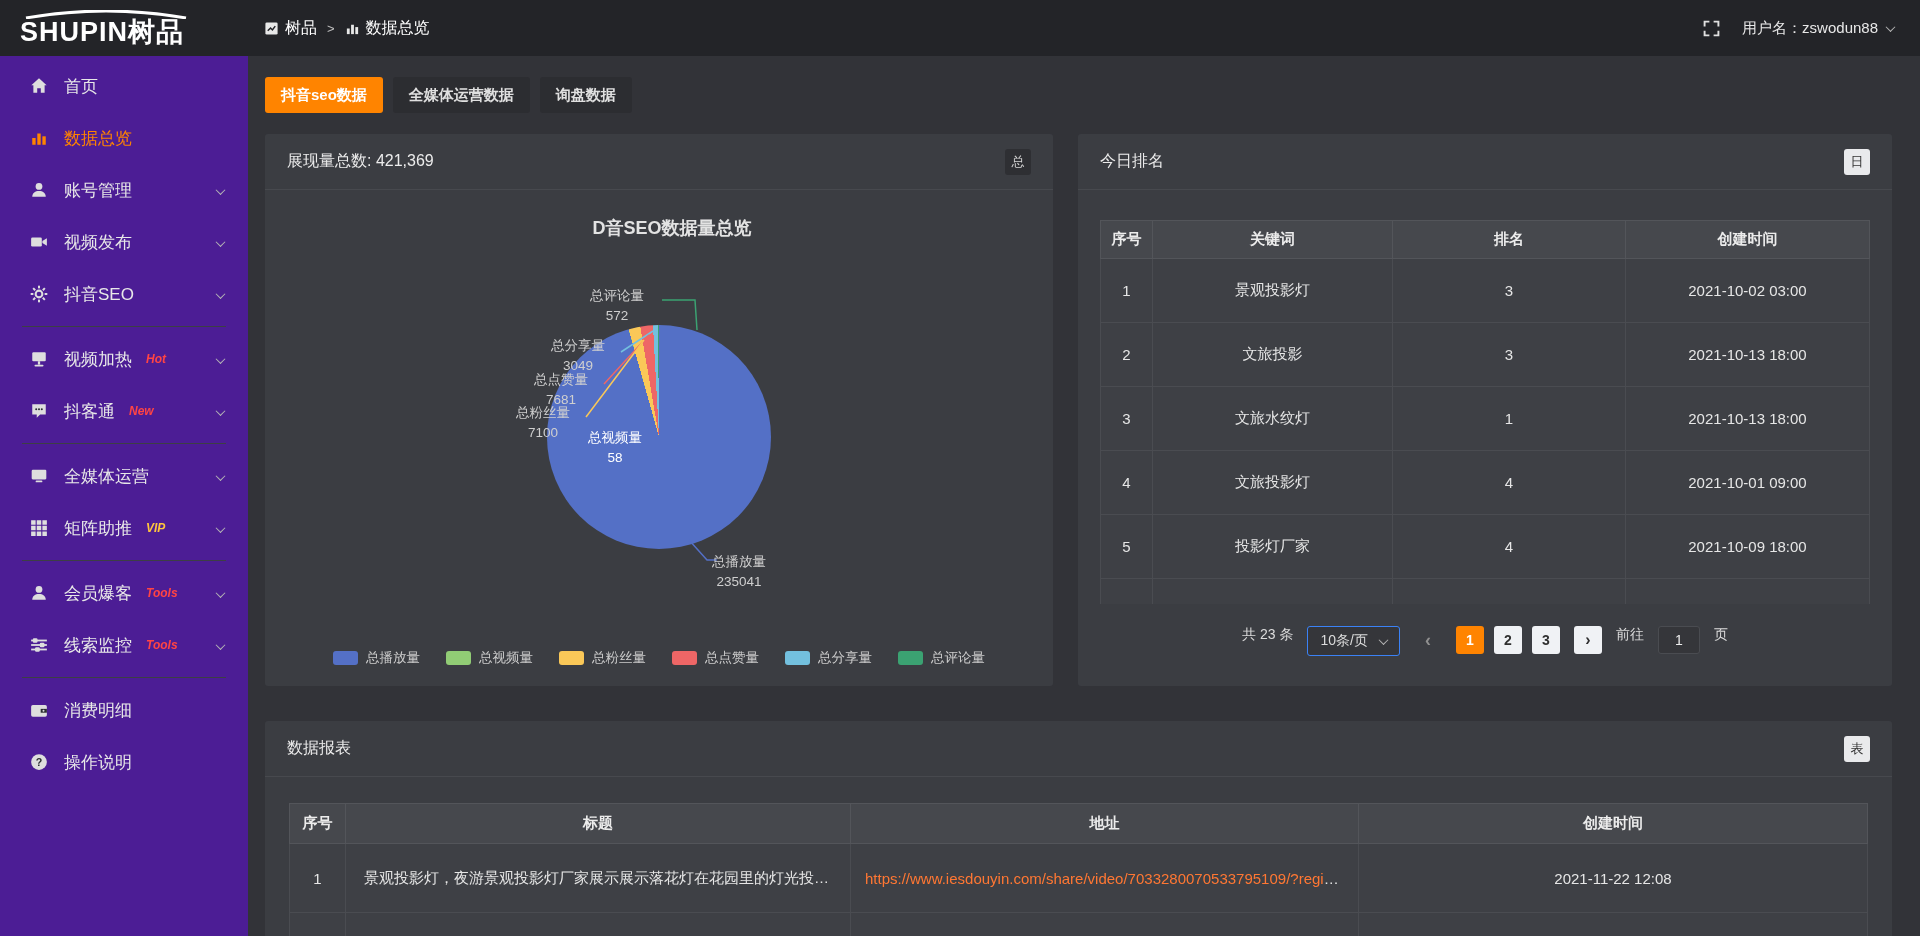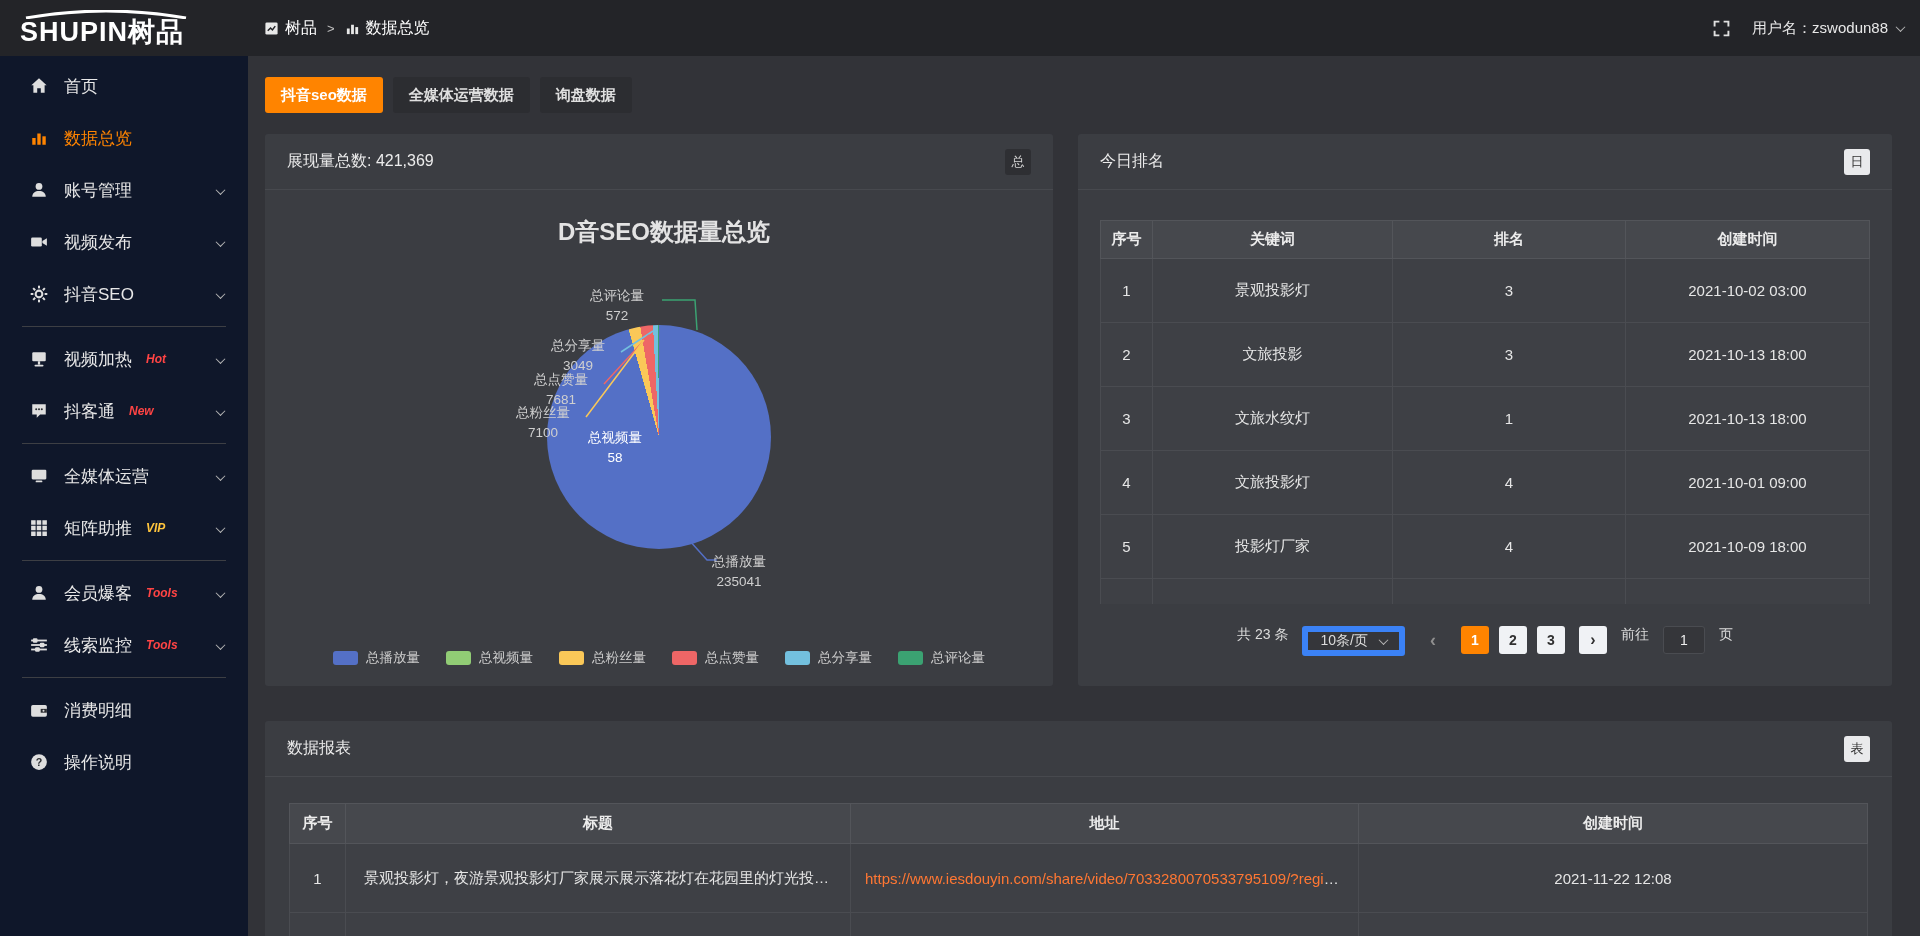--- a/index.html
+++ b/index.html
@@ -7,28 +7,28 @@
   *{box-sizing:border-box;}
 
   
   .header{position:fixed;top:0;left:0;right:0;height:56px;background:#232428;display:flex;align-items:center;z-index:10;}
   .logo{width:248px;padding-left:20px;display:flex;flex-direction:column;justify-content:center;color:#fff;cursor:pointer;}
   .logo-arc{margin-left:2px;height:9px;}
   .logo-text{font-size:27px;font-weight:800;letter-spacing:1px;line-height:1;}
   .breadcrumb{display:flex;align-items:center;color:#fff;font-size:16px;margin-left:16px;}
   .crumb{display:flex;align-items:center;gap:6px;cursor:pointer;}
   .crumb-sep{color:#c0c0c0;font-size:13px;margin:0 10px;}
-  .header-right{margin-left:auto;display:flex;align-items:center;gap:22px;padding-right:16px;color:#e8e8e8;font-size:15px;}
+  .header-right{margin-left:auto;display:flex;align-items:center;gap:22px;padding-right:26px;color:#e8e8e8;font-size:15px;}
   .user-wrap{display:flex;align-items:center;gap:9px;cursor:pointer;}
   .fs-btn{display:flex;cursor:pointer;color:#e0e0e0;}
 
   .chev{display:inline-block;width:7px;height:7px;border-right:1.5px solid #b5b5b5;border-bottom:1.5px solid #b5b5b5;transform:rotate(45deg) translate(-1px,-1px);}
 
   
-  .sidebar{position:fixed;top:56px;left:0;bottom:0;width:248px;background:#0f172a;padding-top:4px;}
+  .sidebar{position:fixed;top:56px;left:0;bottom:0;width:248px;background:#4c1d95;padding-top:4px;}
   .side-item{height:52px;display:flex;align-items:center;padding:0 24px 0 30px;color:#e8e8e8;font-size:17px;cursor:pointer;}
   .side-icon{width:18px;height:18px;margin-right:16px;display:flex;align-items:center;color:#dedede;flex:none;}
   .side-icon svg{width:18px;height:18px;}
   .side-item.active{color:#ff8400;}
   .side-item.active .side-icon{color:#ff8400;}
   .side-label{white-space:nowrap;}
   .side-badge{font-style:italic;font-weight:bold;font-size:12px;margin-left:14px;}
   .side-chevron{margin-left:auto;}
   .side-divider{height:1px;background:#3d3f44;margin:6px 22px;}
 
@@ -45,21 +45,21 @@
   .card-rank{flex:1;height:552px;}
   .card-report{margin-top:35px;height:400px;}
   .card-head{height:56px;display:flex;align-items:center;justify-content:space-between;
              padding:0 22px;border-bottom:1px solid #47494e;color:#ececec;font-size:16px;}
   .corner-btn{width:26px;height:26px;display:flex;align-items:center;justify-content:center;border-radius:3px;font-size:13px;cursor:pointer;flex:none;}
   .corner-dark{background:#2e2f33;color:#d8d8d8;}
   .corner-light{background:#e9eaec;color:#333;}
 
   
   .chart-body{position:relative;height:495px;}
-  .chart-title{position:absolute;top:26px;left:5px;width:100%;text-align:center;font-size:24px;font-weight:bold;color:#e3e3e3;}
+  .chart-title{position:absolute;top:26px;left:13px;width:100%;text-align:center;font-size:18px;font-weight:bold;color:#e3e3e3;}
   .pie{position:absolute;left:282px;top:135px;width:224px;height:224px;border-radius:50%;}
   .label-lines{position:absolute;left:0;top:0;pointer-events:none;}
   .pie-label{position:absolute;width:110px;text-align:center;font-size:13.5px;color:#cfcfcf;line-height:1.45;}
   .pie-label span{display:block;}
   .pl-comment{left:297px;top:96px;}
   .pl-share{left:258px;top:146px;}
   .pl-like{left:241px;top:180px;}
   .pl-fans{left:223px;top:213px;}
   .pl-video{left:295px;top:238px;color:#fff;}
   .pl-play{left:419px;top:362px;}
@@ -71,21 +71,21 @@
   .rank-body{padding:30px 22px 0;}
   .table-clip{overflow:hidden;height:384px;}
   table.dtable{width:100%;border-collapse:collapse;table-layout:fixed;}
   .dtable th{background:#46484d;border:1px solid #53555a;height:38px;font-size:15px;color:#ececec;font-weight:bold;}
   .dtable td{border:1px solid #4a4c51;height:64px;text-align:center;font-size:15px;color:#e6e6e6;background:#3e4045;
              overflow:hidden;white-space:nowrap;text-overflow:ellipsis;}
   .dtable tr.empty-row td{height:40px;}
 
   
   .pager{display:flex;align-items:flex-start;justify-content:center;gap:14px;margin-top:22px;color:#dcdcdc;font-size:14px;}
-  .pager-select{display:flex;align-items:center;gap:12px;background:#35363a;border:6px solid #3b82f6;border-radius:3px;height:30px;padding:0 12px;cursor:pointer;}
+  .pager-select{display:flex;align-items:center;gap:12px;background:#35363a;border:1px solid #3b82f6;border-radius:3px;height:30px;padding:0 12px;cursor:pointer;}
   .page-btn{min-width:28px;height:28px;padding:0 4px;border-radius:3px;background:#f0f2f5;color:#303030;font-weight:bold;
             display:flex;align-items:center;justify-content:center;cursor:pointer;font-size:14px;}
   .page-btn.active{background:#ff8400;color:#fff;}
   .page-prev{background:none;color:#8f8f8f;font-size:18px;}
   .page-next{font-size:16px;}
   .goto-input{width:42px;height:28px;background:#35363a;border:1px solid #4a4c51;border-radius:3px;color:#eee;text-align:center;font-size:14px;outline:none;}
 
   
   .report-body{padding:26px 24px 0;}
   .rt-title-cell{text-align:left;padding:0 18px;}

